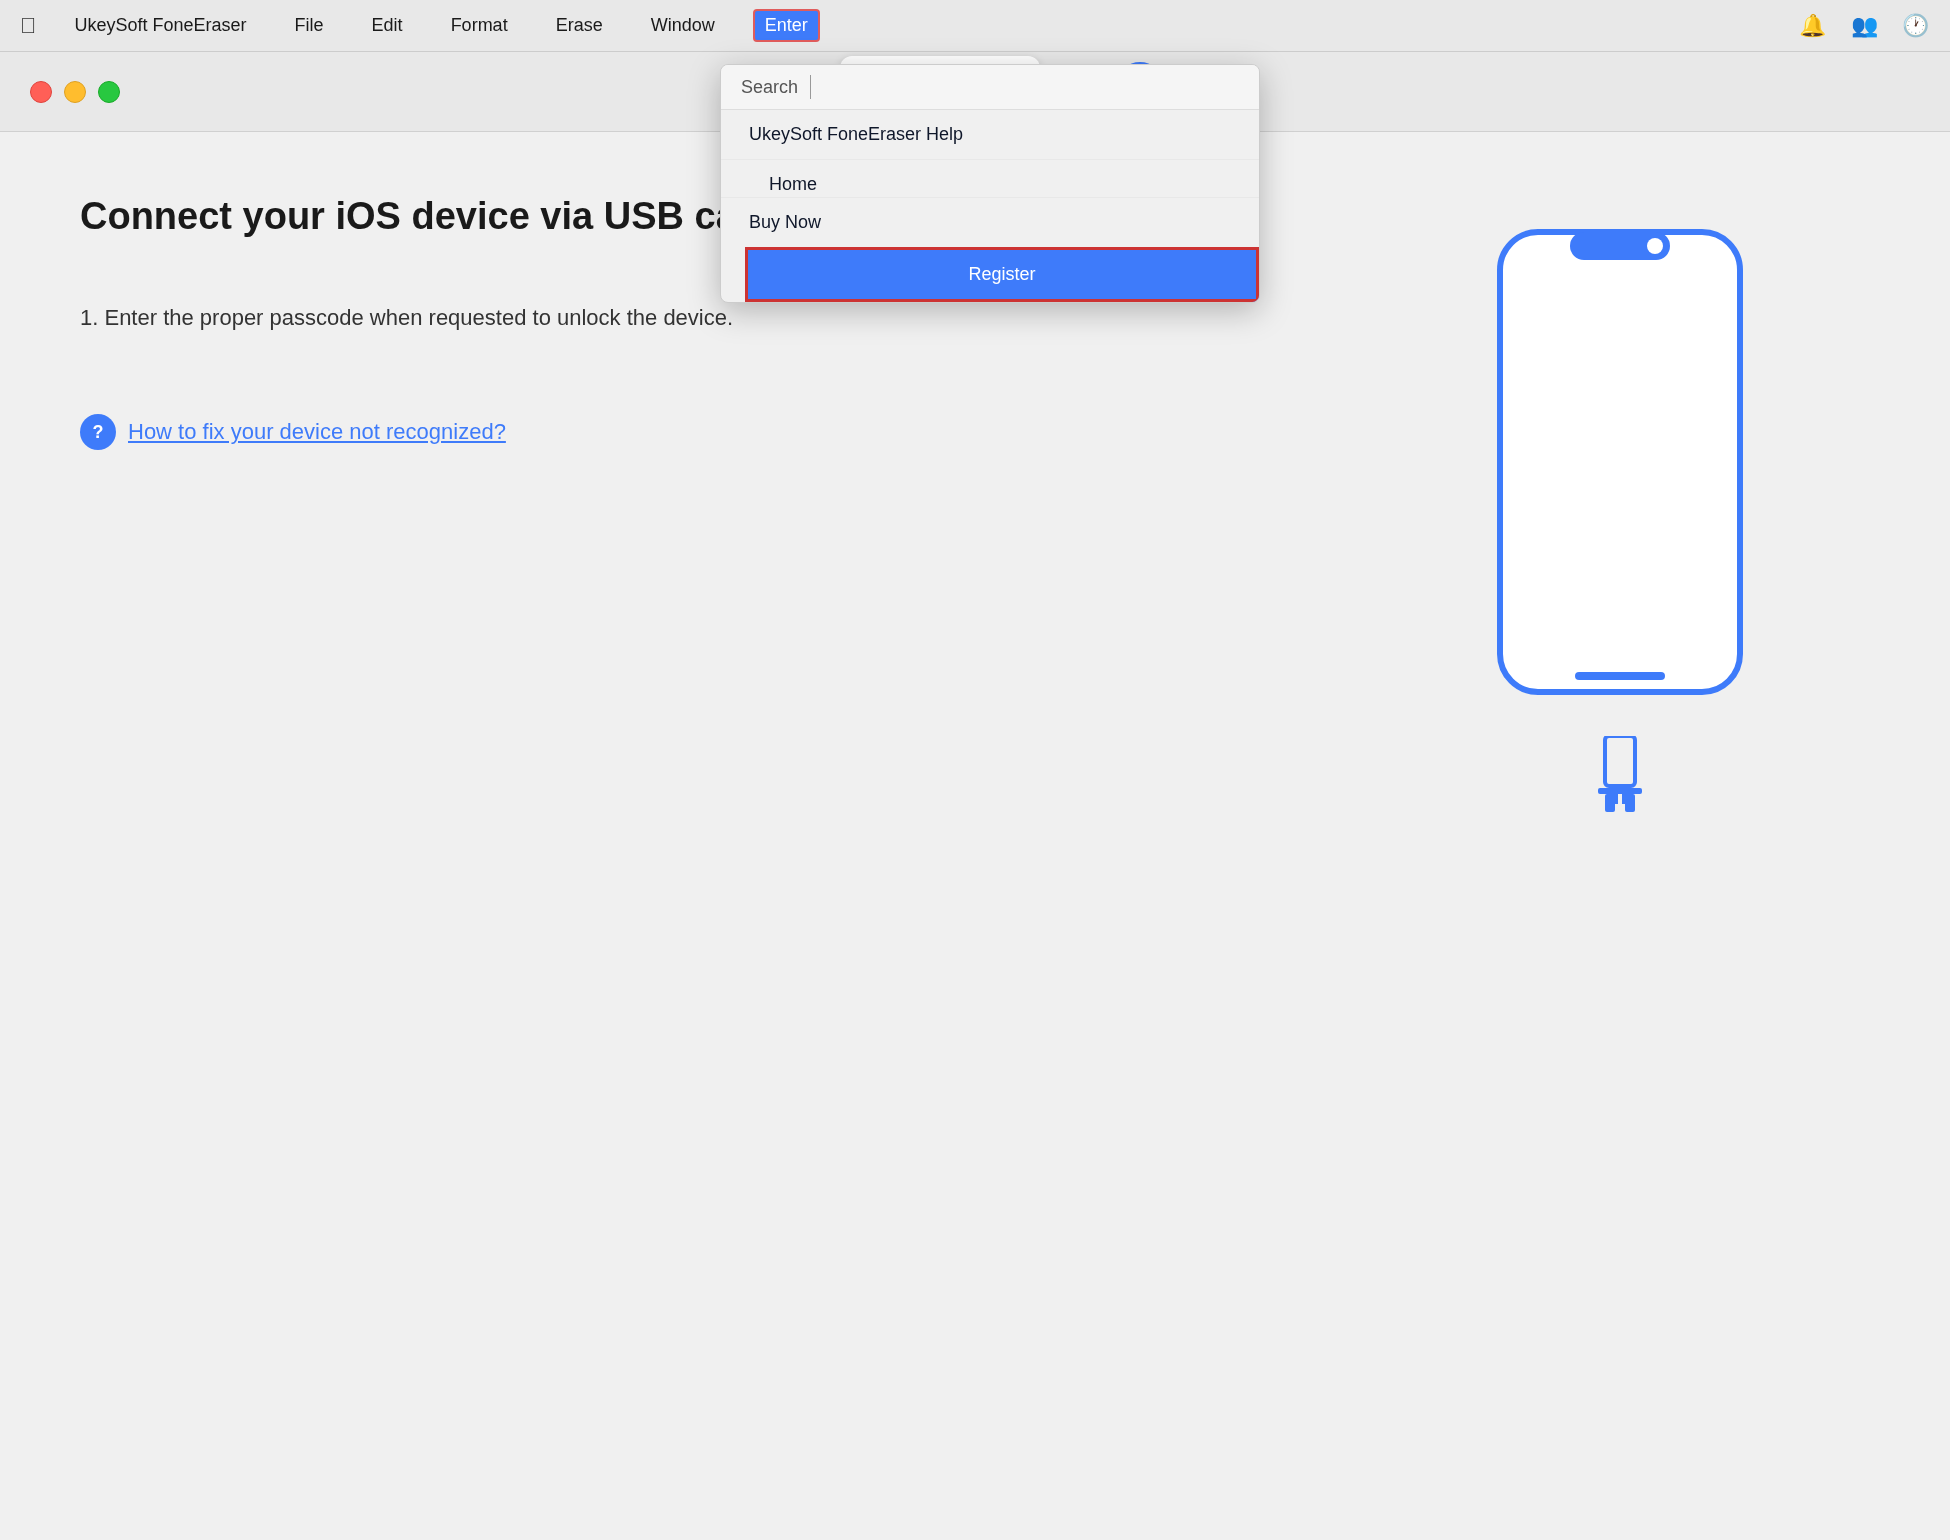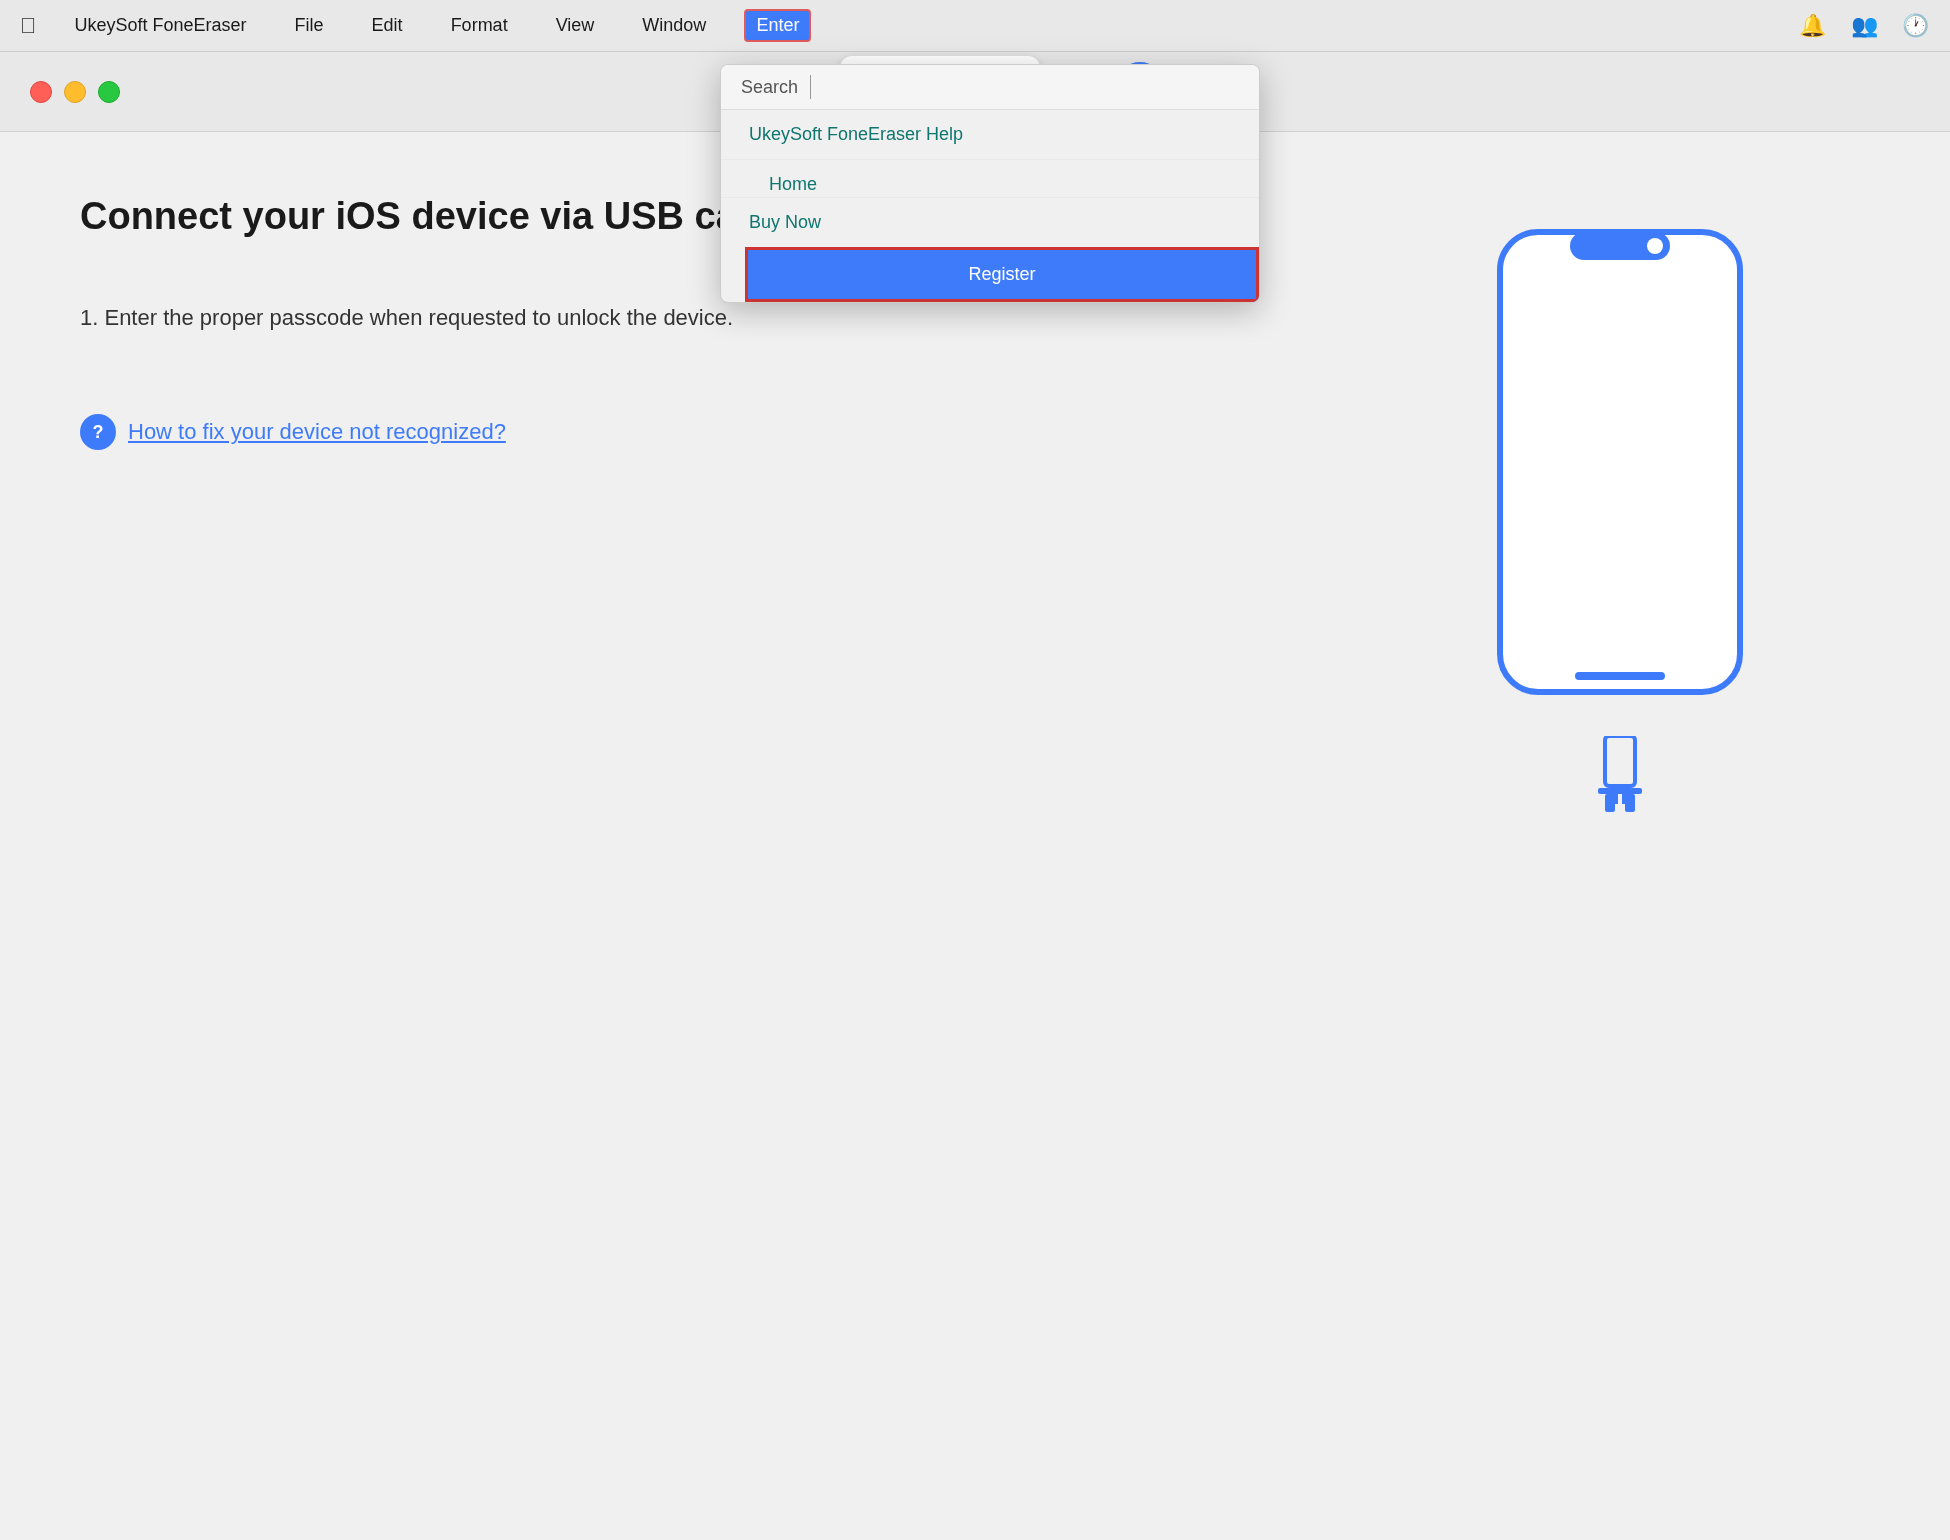--- a/index.html
+++ b/index.html
@@ -248,21 +248,21 @@
 
     .search-divider {
       width: 1px;
       height: 24px;
       background: #999;
     }
 
     .menu-option {
       padding: 14px 28px;
       font-size: 18px;
-      color: #0f766e;
+      color: #0f172a;
       cursor: pointer;
       border-bottom: 1px solid #e8e8e8;
     }
 
     .menu-option.register {
       background: #3e7bfa;
       color: white;
       font-size: 18px;
       text-align: center;
       border: 3px solid #cc3333;
@@ -276,21 +276,21 @@
   </style>
 </head>
 <body>
 
 <div class="menu-bar">
   <span class="apple-logo"></span>
   <span class="menu-item">UkeySoft FoneEraser</span>
   <span class="menu-item">File</span>
   <span class="menu-item">Edit</span>
   <span class="menu-item">Format</span>
-  <span class="menu-item">View</span>
+  <span class="menu-item">Erase</span>
   <span class="menu-item">Window</span>
   <span class="menu-item active">Enter</span>
   <div class="menu-bar-right">
     <span class="menu-bar-icon">🔔</span>
     <span class="menu-bar-icon">👥</span>
     <span class="menu-bar-icon">🕐</span>
   </div>
 </div>
 
 <div class="window">

